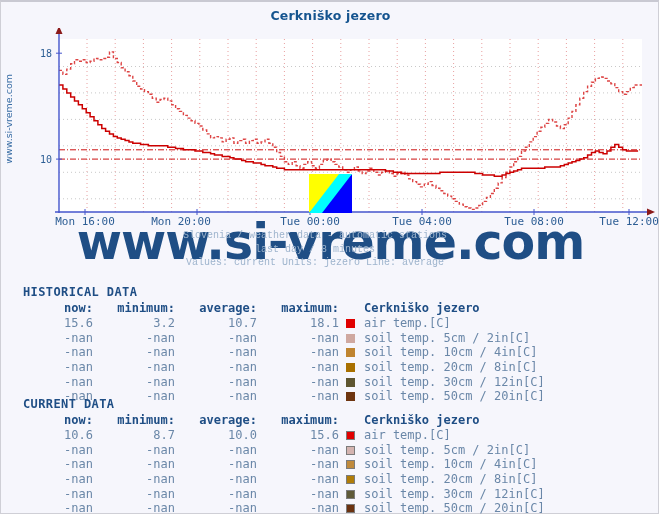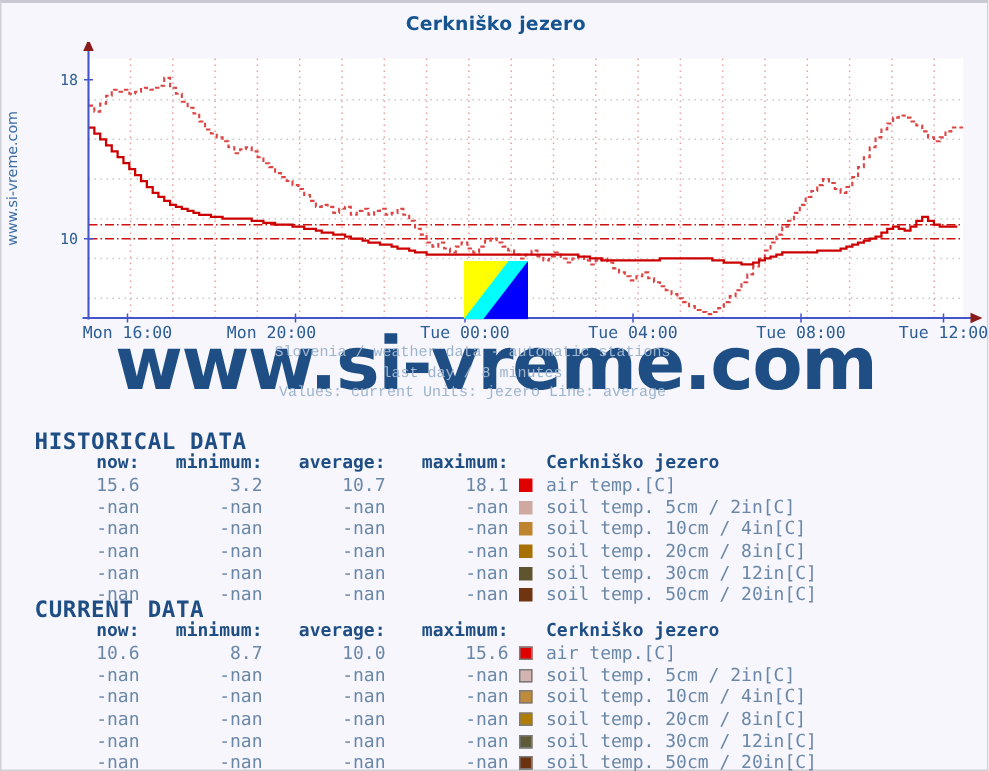--- a/index.html
+++ b/index.html
@@ -65,21 +65,21 @@
     font-family:"DejaVu Sans","Liberation Sans",sans-serif;
     font-size:49px;font-weight:bold;color:#1f4e85;
     letter-spacing:-1px;
     pointer-events:none;
   }
   
   .tbl-block{position:absolute;left:0;width:659px;}
   .sec-title{
     position:absolute;left:22px;top:0;
     font-family:"DejaVu Sans Mono","Liberation Mono",monospace;
-    font-size:15px;font-weight:bold;color:#1f4e85;
+    font-size:12px;font-weight:bold;color:#1f4e85;
     letter-spacing:.4px;
   }
   table.dt{
     position:absolute;left:0;top:15px;
     border-collapse:collapse;
     font-family:"DejaVu Sans Mono","Liberation Mono",monospace;
     font-size:12px;
   }
   table.dt th{
     font-weight:bold;color:#1f4e85;text-align:right;

